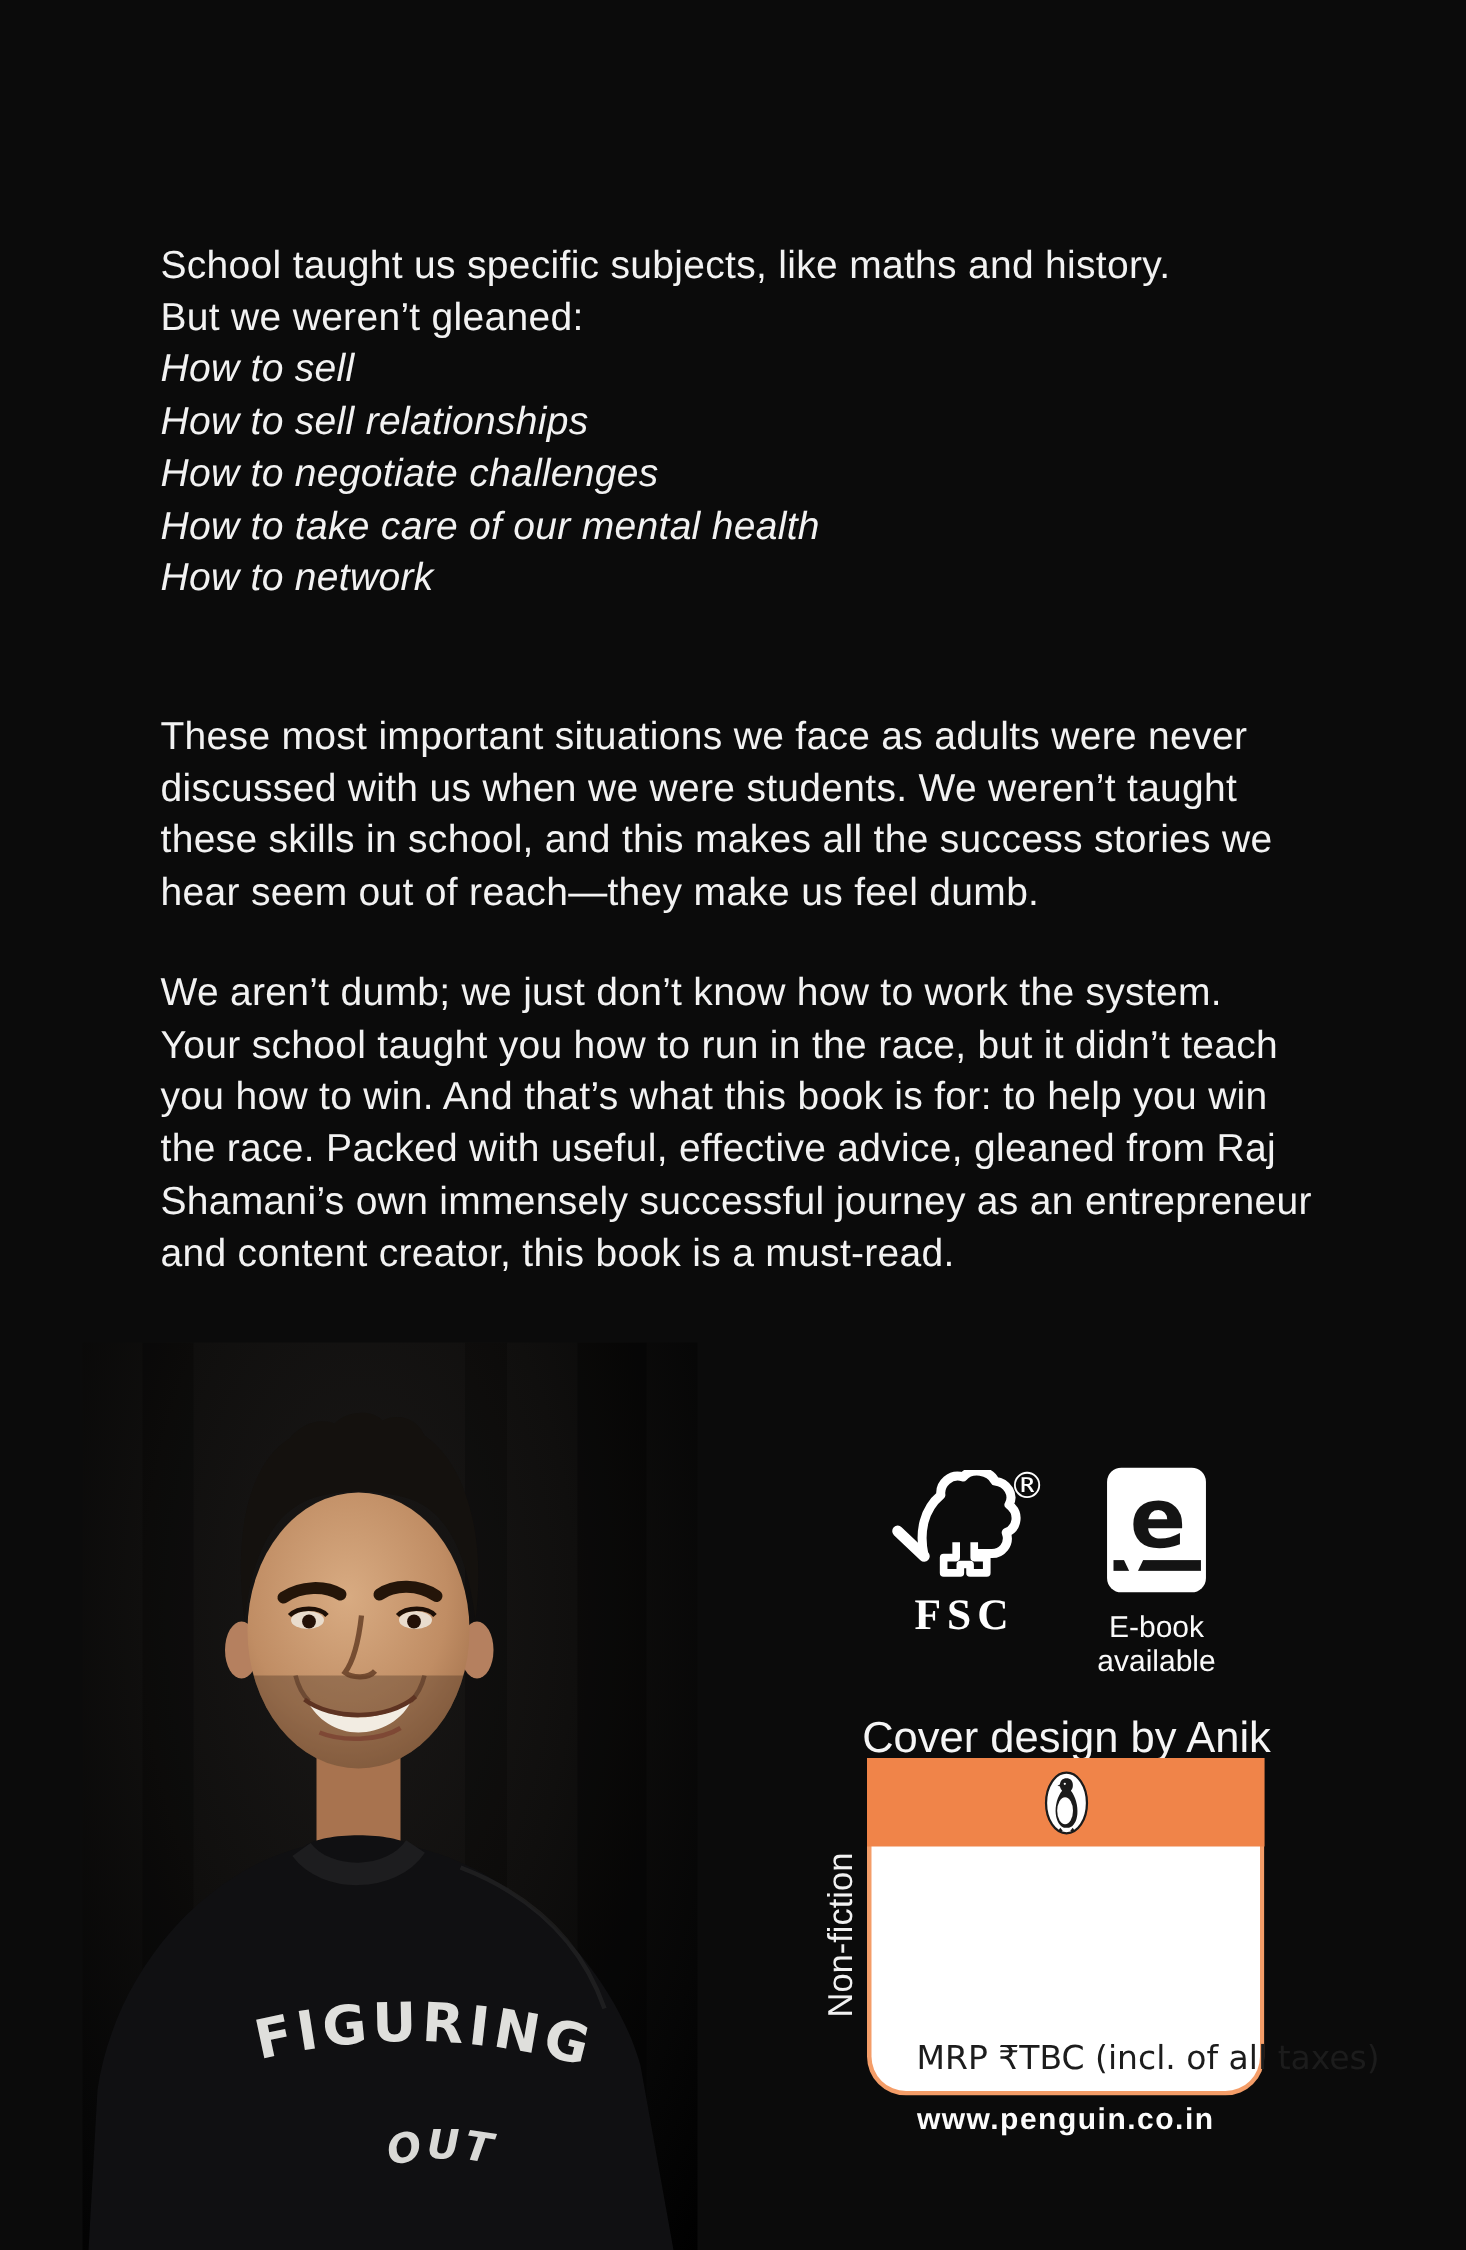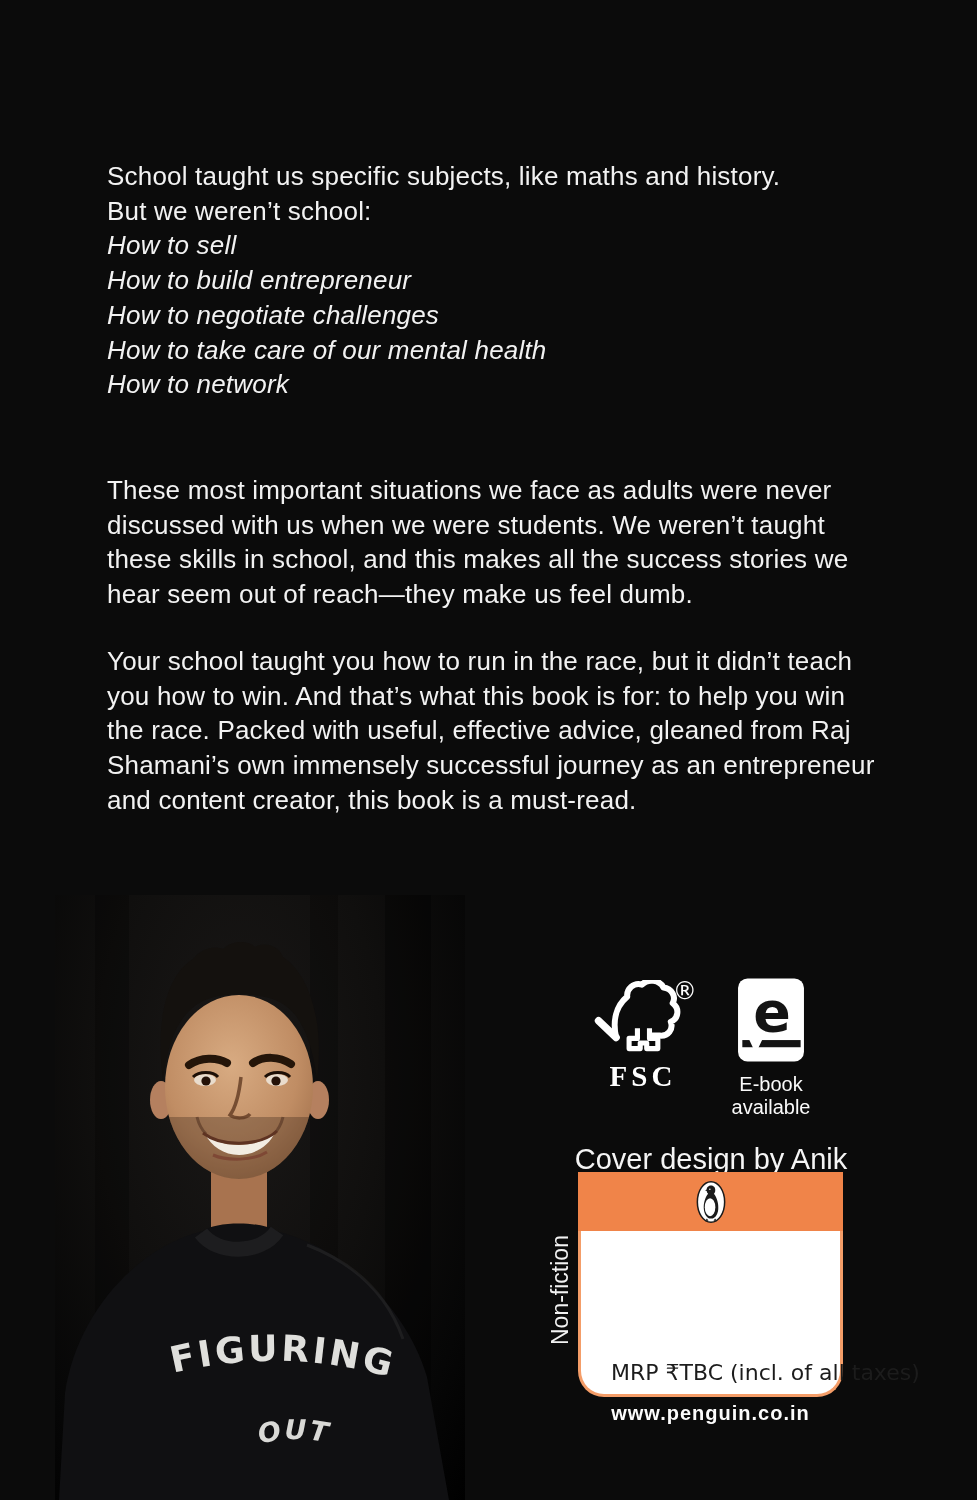--- a/index.html
+++ b/index.html
@@ -45,36 +45,37 @@
          background:radial-gradient(ellipse at 45% 30%, #1a1817 0%, #100f0e 45%, #060606 80%, #000 100%);}
   .photo svg{position:absolute;left:0;top:0;}
 </style>
 </head>
 <body>
 
 <div class="page">
 
   <div class="blurb" id="para1">
     <div class="line">School taught us specific subjects, like maths and history.</div>
-    <div class="line">But we weren’t school:</div>
+    <div class="line">But we weren’t gleaned:</div>
     <div class="line it">How to sell</div>
-    <div class="line it">How to build entrepreneur</div>
+    <div class="line it">How to sell relationships</div>
     <div class="line it">How to negotiate challenges</div>
     <div class="line it">How to take care of our mental health</div>
     <div class="line it">How to network</div>
   </div>
 
   <div class="blurb" id="para2">
     <div class="line">These most important situations we face as adults were never</div>
     <div class="line">discussed with us when we were students. We weren’t taught</div>
     <div class="line">these skills in school, and this makes all the success stories we</div>
     <div class="line">hear seem out of reach—they make us feel dumb.</div>
   </div>
 
   <div class="blurb" id="para3">
+    <div class="line">We aren’t dumb; we just don’t know how to work the system.</div>
     <div class="line">Your school taught you how to run in the race, but it didn’t teach</div>
     <div class="line">you how to win. And that’s what this book is for: to help you win</div>
     <div class="line">the race. Packed with useful, effective advice, gleaned from Raj</div>
     <div class="line">Shamani’s own immensely successful journey as an entrepreneur</div>
     <div class="line">and content creator, this book is a must-read.</div>
   </div>
 
   <div class="photo">
     <svg width="410" height="605" viewBox="0 0 410 605">
       <defs>

